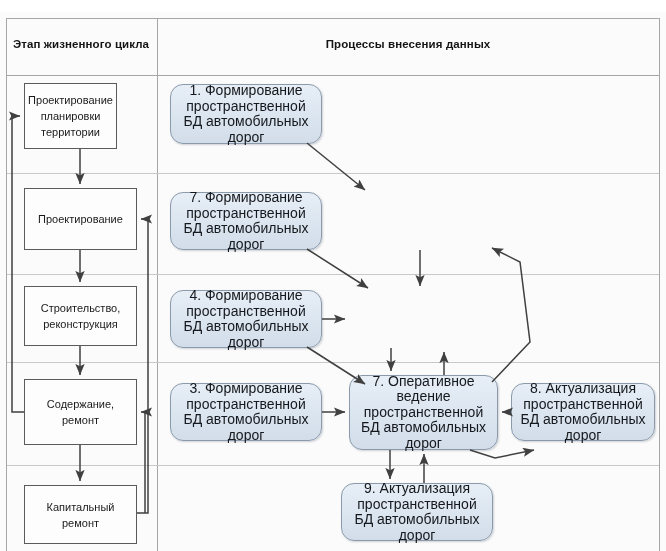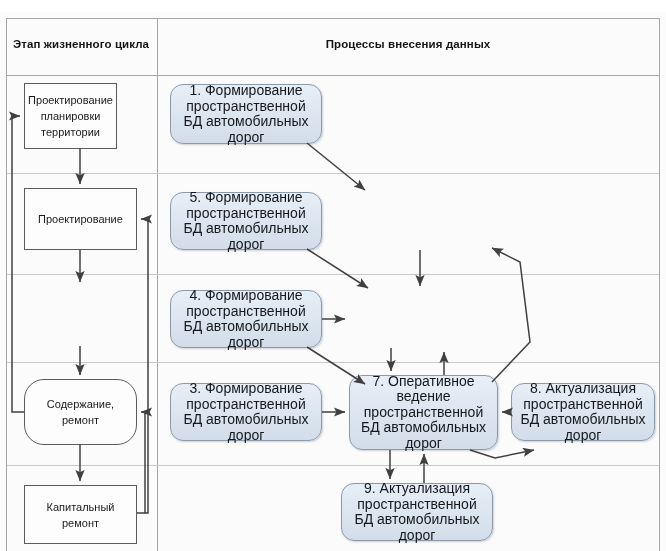--- a/index.html
+++ b/index.html
@@ -110,32 +110,35 @@
 
   <div class="hdr" style="left:10px; top:24px; width:142px;">Этап жизненного цикла</div>
   <div class="hdr" style="left:160px; top:24px; width:496px;">Процессы  внесения данных</div>
 
   <div class="stage-box" style="left:24px; top:71px; width:93px; height:66px;">
     <span>Проектирование планировки территории</span>
   </div>
   <div class="stage-box" style="left:24px; top:176px; width:113px; height:62px;">
     <span>Проектирование</span>
   </div>
-  <div class="stage-box" style="left:24px; top:367px; width:113px; height:66px;border-radius:20px;">
+  <div class="stage-box" style="left:24px; top:274px; width:113px; height:60px;">
+    <span>Строительство, реконструкция</span>
+  </div>
+  <div class="stage-box" style="left:24px; top:367px; width:113px; height:66px;">
     <span>Содержание, ремонт</span>
   </div>
   <div class="stage-box" style="left:24px; top:473px; width:113px; height:59px;">
     <span>Капитальный ремонт</span>
   </div>
 
   <div class="proc-box" style="left:170px; top:72px; width:152px; height:60px;">
     <span>1. Формирование пространственной БД автомобильных дорог</span>
   </div>
   <div class="proc-box" style="left:170px; top:180px; width:152px; height:58px;">
-    <span>5. Формирование пространственной БД автомобильных дорог</span>
+    <span>7. Формирование пространственной БД автомобильных дорог</span>
   </div>
   <div class="proc-box" style="left:170px; top:278px; width:152px; height:58px;">
     <span>4. Формирование пространственной БД автомобильных дорог</span>
   </div>
   <div class="proc-box" style="left:170px; top:371px; width:152px; height:58px;">
     <span>3. Формирование пространственной  БД автомобильных  дорог</span>
   </div>
   <div class="proc-box" style="left:349px; top:363px; width:149px; height:75px;">
     <span>7. Оперативное ведение пространственной БД автомобильных дорог</span>
   </div>

